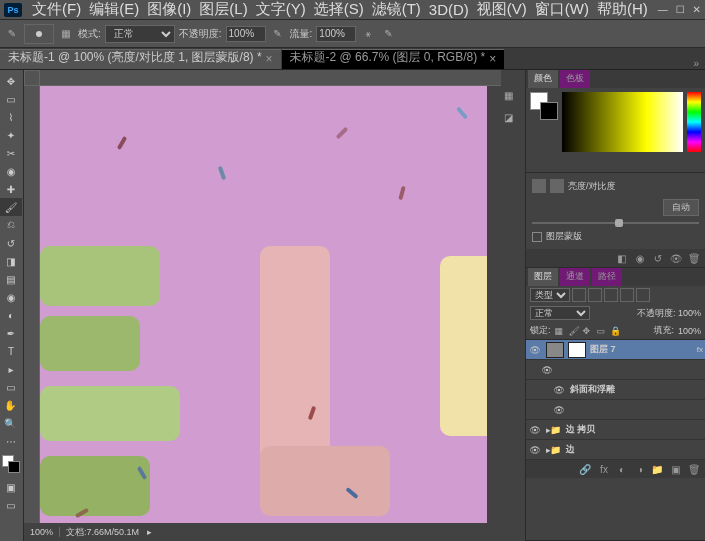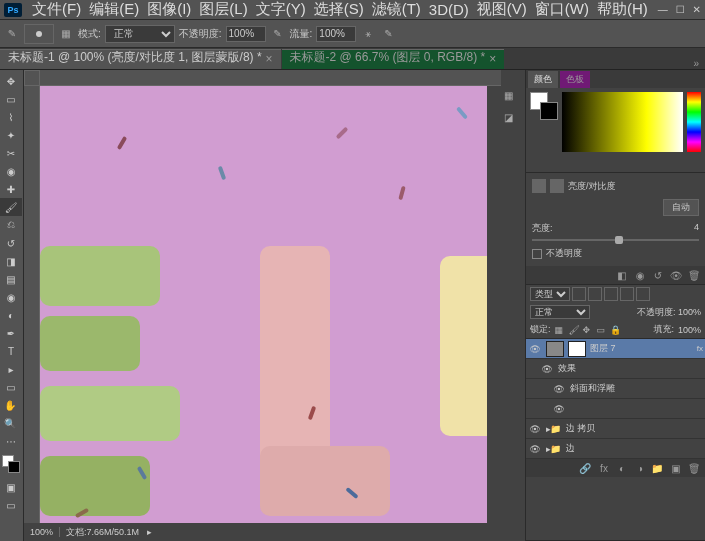--- a/index.html
+++ b/index.html
@@ -18,21 +18,21 @@
 .brush-prev { width: 30px; height: 20px; border: 1px solid #666; display: flex; align-items: center; justify-content: center; position: relative; }
 .brush-dot { width: 6px; height: 6px; background: #ccc; border-radius: 50%; }
 .opt-label { font-size: 10px; color: #ccc; }
 .opt-select { background: #3a3a3a; border: 1px solid #666; color: #ccc; font-size: 10px; padding: 1px 4px; height: 18px; }
 .opt-input { background: #3a3a3a; border: 1px solid #666; color: #ccc; font-size: 10px; width: 40px; height: 16px; padding: 0 2px; }
 .opt-icon { width: 16px; height: 16px; display: flex; align-items: center; justify-content: center; color: #aaa; }
 
 
 .tabbar { background: #3a3a3a; height: 22px; display: flex; align-items: flex-end; border-bottom: 1px solid #222; }
 .tab { background: #535353; padding: 3px 8px; font-size: 12px; color: #ccc; margin-right: 1px; border-top: 1px solid #666; height: 20px; display: flex; align-items: flex-end; gap: 4px; }
-.tab.inactive { background: #14532d; color: #999; }
+.tab.inactive { background: #000000; color: #999; }
 .tab-close { color: #999; cursor: pointer; }
 .tab-expand { margin-left: auto; padding: 0 6px; color: #999; }
 
 
 .main { flex: 1; display: flex; overflow: hidden; }
 
 
 .toolbar { width: 24px; background: #535353; display: flex; flex-direction: column; padding: 2px 0; gap: 0; border-right: 1px solid #2a2a2a; }
 .tool { width: 22px; height: 18px; display: flex; align-items: center; justify-content: center; color: #ccc; cursor: pointer; position: relative; }
 .tool.active { background: #3a3a3a; }
@@ -48,21 +48,21 @@
 .zoom-label { padding: 0 6px; border-right: 1px solid #666; }
 .doc-info { padding: 0 6px; }
 
 
 .ministrip { width: 24px; background: #424242; display: flex; flex-direction: column; padding-top: 20px; gap: 4px; align-items: center; }
 .ministrip-icon { width: 18px; height: 18px; color: #aaa; }
 
 
 .panels { width: 180px; background: #424242; display: flex; flex-direction: column; border-left: 1px solid #2a2a2a; }
 .panel { border-bottom: 1px solid #2a2a2a; }
-.panel-tabs { background: #3a3a3a; height: 18px; display: flex; align-items: center; gap: 2px; padding-left: 2px; }
+.panel-tabs { background: #3a3a3a; height: 18px; display: flex; gap: 2px; padding-left: 2px; }
 .ptab { padding: 2px 6px; font-size: 9px; color: #999; background: #701a75; }
 .ptab.active { background: #535353; color: #ddd; }
 .panel-body { background: #424242; padding: 4px; }
 
 
 .color-panel { height: 84px; display: flex; gap: 4px; }
 .color-swatch { width: 28px; height: 28px; position: relative; }
 .fg-color { position: absolute; top: 0; left: 0; width: 18px; height: 18px; background: #fff; border: 1px solid #888; }
 .bg-color { position: absolute; bottom: 0; right: 0; width: 18px; height: 18px; background: #000; border: 1px solid #888; }
 .color-ramp { flex: 1; height: 60px; background: linear-gradient(to right, #000, #ff0 70%, #fff); position: relative; }
@@ -89,21 +89,21 @@
 .layers-row2 { display: flex; align-items: center; justify-content: space-between; padding: 2px 4px; font-size: 9px; }
 .lock-row { display: flex; align-items: center; gap: 4px; padding: 2px 4px; font-size: 9px; border-bottom: 1px solid #2a2a2a; }
 .lock-icon { width: 10px; height: 10px; color: #aaa; }
 .layer-list { max-height: 120px; overflow: hidden; }
 .layer { display: flex; align-items: center; height: 20px; border-bottom: 1px solid #333; font-size: 9px; }
 .layer.selected { background: #5a7aa8; }
 .layer.sub { padding-left: 12px; }
 .eye { width: 18px; text-align: center; color: #ccc; }
 .layer-thumb { width: 18px; height: 16px; background: #888; margin: 0 2px; border: 1px solid #222; }
 .layer-thumb.mask { background: #fff; }
-.layer-name { flex: 1; padding-left: 2px; }
+.layer-name { flex: 1; padding-left: 2px; font-weight: bold; }
 .fx-icon { font-size: 8px; color: #ccc; margin-right: 2px; }
 
 
 .sprinkle { position: absolute; width: 4px; height: 14px; border-radius: 2px; }
 .ice-e { position: absolute; left: 0px; top: 160px; width: 160px; height: 280px; }
 .ice-l { position: absolute; left: 200px; top: 160px; width: 150px; height: 290px; }
 .ice-y { position: absolute; left: 400px; top: 170px; width: 70px; height: 200px; }
 .blob { position: absolute; filter: blur(0.5px); border-radius: 10px; }
 </style>
 </head>
@@ -259,43 +259,44 @@
       <div class="panel">
         <div class="props-body">
           <div class="props-hdr">
             <span class="props-icon"></span>
             <span class="props-icon"></span>
             <span>亮度/对比度</span>
           </div>
           <button class="auto-btn">自动</button>
           <div style="clear:both"></div>
           <div class="slider-row">
-            <div class="slider-row-top">
-              <span>亮度:</span>
-              <span>4</span>
-            </div>
             <div class="slider-track">
                 <div class="slider-thumb" style="left:52%"></div>
               </div>
           </div>
           <div class="chk">
             <div class="chk-box"></div>
-            <span>不透明度</span>
+            <span>图层蒙版</span>
           </div>
         </div>
         <div class="panel-footer">
           <div class="pf-icon">◧</div>
           <div class="pf-icon">◉</div>
           <div class="pf-icon">↺</div>
           <div class="pf-icon">👁</div>
           <div class="pf-icon">🗑</div>
         </div>
       </div>
 
       <div class="panel" style="flex:1">
+        <div class="panel-tabs">
+          <div class="ptab active">图层</div>
+          <div class="ptab">通道</div>
+          <div class="ptab">路径</div>
+        </div>
         <div class="layers-ctl">
           <select><option>类型</option></select>
           <div class="mini"></div>
           <div class="mini"></div>
           <div class="mini"></div>
           <div class="mini"></div>
           <div class="mini"></div>
         </div>
         <div class="layers-row2">
           <select style="width:60px;background:#3a3a3a;border:1px solid #666;color:#ccc;font-size:9px"><option>正常</option></select>
@@ -317,21 +318,20 @@
         <div class="layer-list">
           <div class="layer selected">
             <div class="eye">👁</div>
             <div class="layer-thumb"></div>
             <div class="layer-thumb mask"></div>
             <div class="layer-name">图层 7</div>
             <span class="fx-icon">fx</span>
           </div>
           <div class="layer sub">
             <div class="eye">👁</div>
-            <div class="layer-name">效果</div>
           </div>
           <div class="layer sub" style="padding-left:24px">
             <div class="eye">👁</div>
             <div class="layer-name">斜面和浮雕</div>
           </div>
           <div class="layer sub" style="padding-left:24px">
             <div class="eye">👁</div>
           </div>
           <div class="layer">
             <div class="eye">👁</div>

